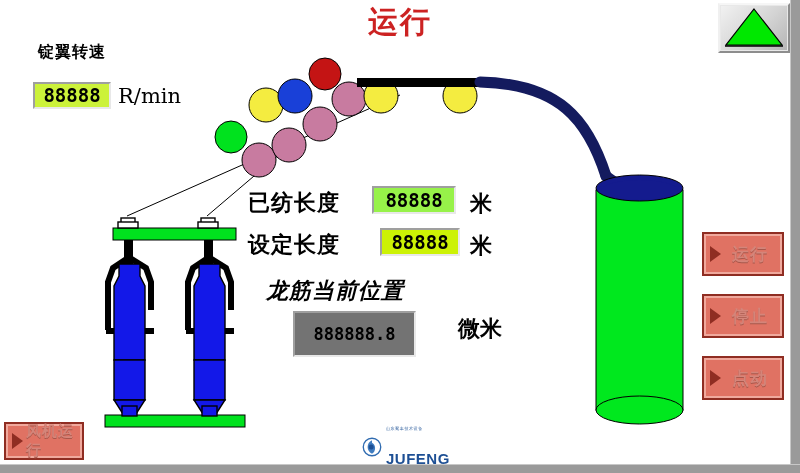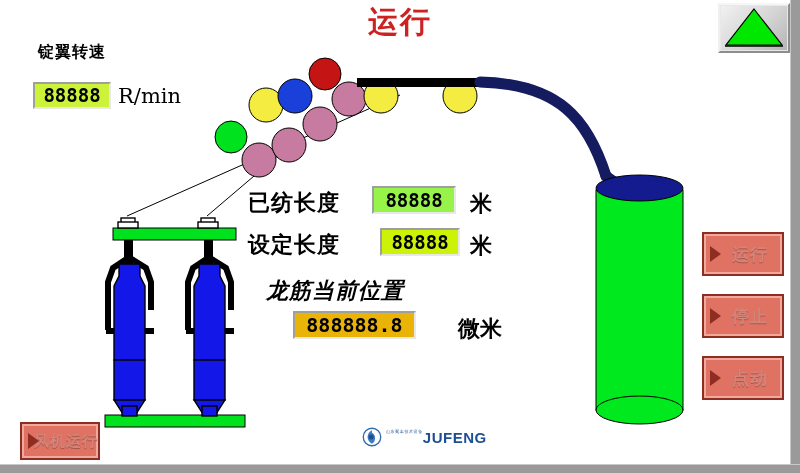--- a/index.html
+++ b/index.html
@@ -160,22 +160,23 @@
   
   .logo {
     position: absolute;
     left: 362px; top: 427px;
     display: flex;
     align-items: center;
     gap: 4px;
   }
   .logo-marktext {
     display: flex;
-    flex-direction: row;
+    flex-direction: column;
     line-height: 1;
+    gap: 20px;
   }
   .logo-cn {
     font-family: "DejaVu Sans", sans-serif;
     font-size: 4px;
     color: #2f5f9e;
     letter-spacing: 0.6px;
     transform: scaleY(1.1);
   }
   .logo-en {
     font-family: "Liberation Sans", sans-serif;
@@ -271,38 +272,38 @@
 
   <div class="cn-label" style="left:248px; top:188px; font-size:22px;">已纺长度</div>
   <div class="valuebox" id="vb-spun" style="left: 372px; top: 186px; width: 84px; height: 28px; background: rgb(151, 242, 73);">88888</div>
   <div class="unit" style="left:470px; top:189px; font-size:22px;">米</div>
 
   <div class="cn-label" style="left:248px; top:230px; font-size:22px;">设定长度</div>
   <div class="valuebox" id="vb-set" style="left: 380px; top: 228px; width: 80px; height: 28px; background: rgb(204, 242, 5);">88888</div>
   <div class="unit" style="left:470px; top:231px; font-size:22px;">米</div>
 
   <div class="cn-label" style="left:266px; top:276px; font-size:22px;font-style:italic;">龙筋当前位置</div>
-  <div class="valuebox" id="vb-pos" style="left: 293px; top: 311px; width: 123px; height: 28px; font-size: 20px; background: #eab308;">888888.8</div>
+  <div class="valuebox" id="vb-pos" style="left: 293px; top: 311px; width: 123px; height: 46px; font-size: 17px; background: #737373;">888888.8</div>
   <div class="unit" style="left:458px; top:314px; font-size:22px;">微米</div>
 
   <div class="red-btn" style="left:702px; top:232px;">
     <span class="btn-arrow"></span>
     <span class="btn-text">运行</span>
   </div>
   <div class="red-btn" style="left:702px; top:294px;">
     <span class="btn-arrow"></span>
     <span class="btn-text">停止</span>
   </div>
   <div class="red-btn" style="left:702px; top:356px;">
     <span class="btn-arrow"></span>
     <span class="btn-text">点动</span>
   </div>
 
 
-  <div class="red-btn small" style="left:20px; top:422px;">
+  <div class="red-btn small" style="left:4px; top:422px;padding-left:8px;">
     <span class="btn-arrow"></span>
     <span class="btn-text">风机运行</span>
   </div>
 
   <div class="logo">
     <svg width="20" height="20" viewBox="0 0 24 24">
       <circle cx="12" cy="12" r="10.5" fill="none" stroke="#2f6bb0" stroke-width="1.6"></circle>
       <path d="M 12 4 C 5 7 5 17 12 20 C 17 18 17 9 12 7 Z" fill="#3f7cc0"></path>
       <circle cx="11" cy="12" r="3" fill="#1d4f94"></circle>
     </svg>

